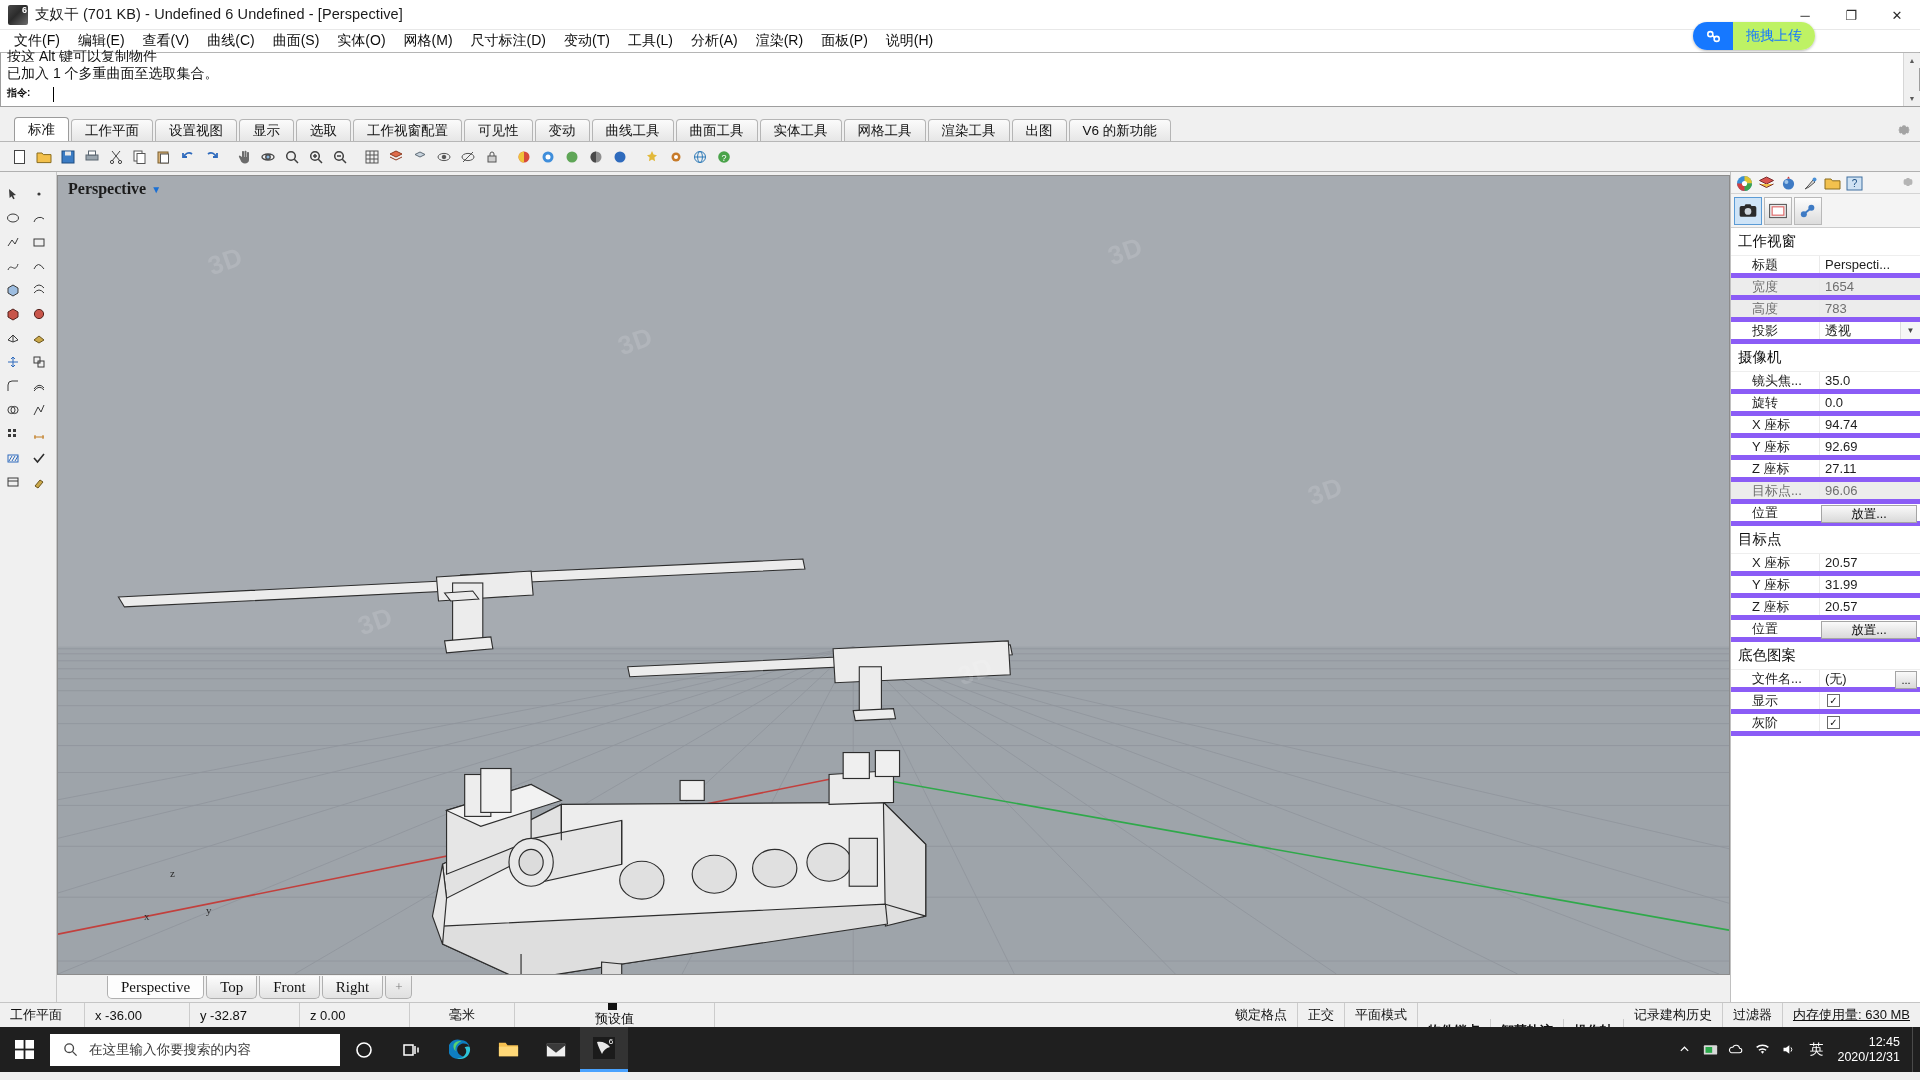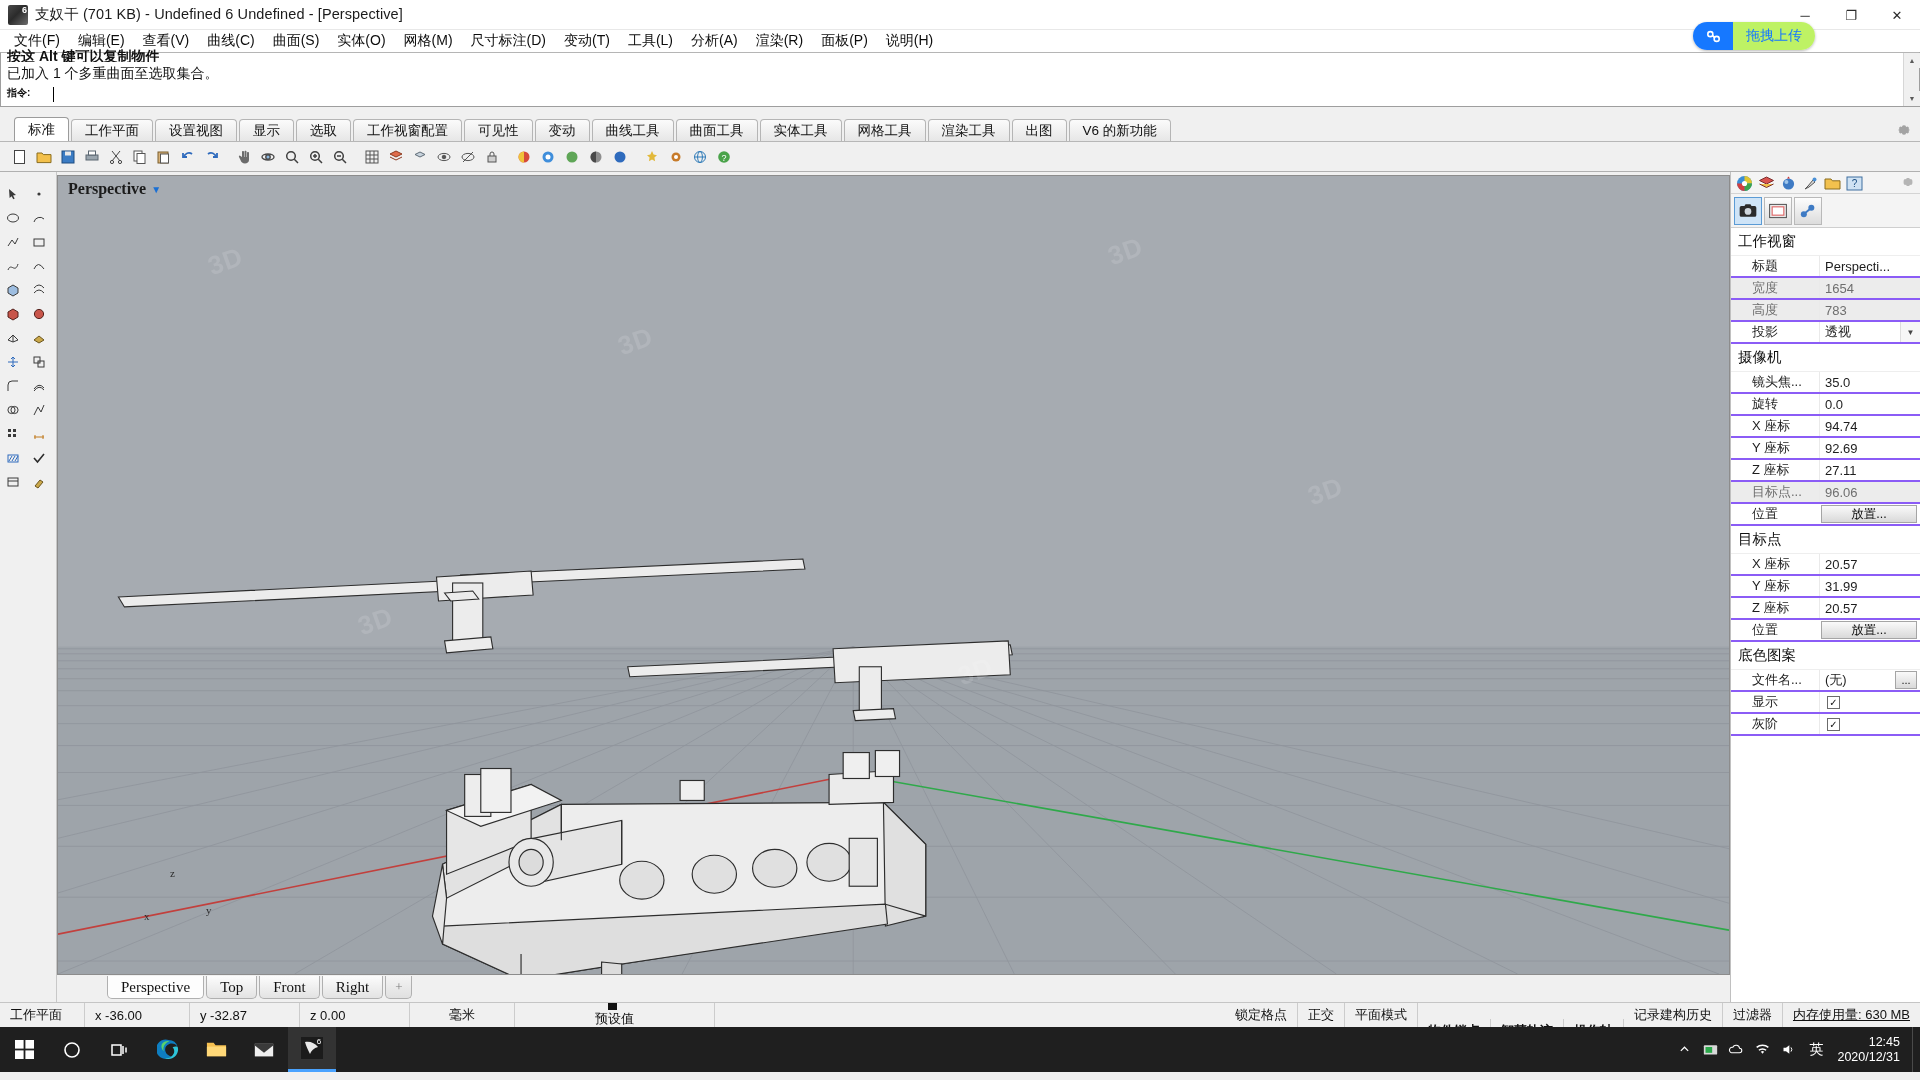--- a/index.html
+++ b/index.html
@@ -56,21 +56,21 @@
     display:flex;align-items:center;font-weight:500;
   }
 
   
   #cmd-area{
     background:#ffffff; border:1px solid #9e9e9e; border-top:1px solid #b5b5b5;
     margin:0; position:relative; height:55px;
   }
   #cmd-line1{
     position:absolute; left:6px; top:-5px; font-size:14px; color:#111; white-space:nowrap;
-    overflow:hidden; height:14px;font-weight:bold;
+    overflow:hidden; height:14px;
   }
   #cmd-line2{ position:absolute; left:6px; top:12px; font-size:14px; color:#111; }
   #cmd-prompt{ position:absolute; left:6px; top:33px; font-size:10px; color:#111; font-weight:bold;}
   #cmd-caret{
     position:absolute; left:52px; top:34px; width:1px;height:15px;background:#000;
   }
   #cmd-scroll{
     position:absolute; right:0px; top:0px; width:16px; bottom:0px;
     background:#f0f0f0; border-left:1px solid #d6d6d6;
     display:flex; flex-direction:column; justify-content:space-between;
@@ -175,21 +175,21 @@
     border:1px solid #b9b9b9; background:linear-gradient(#fdfdfd,#dcdcdc);
   }
   .rpmode.sel{ background:#cfe4f7; border-color:#5b9bd5; }
 
   .sect-head{
     font-size:14.5px; color:#111; padding:4px 0 4px 7px;
     font-family:"Liberation Sans",sans-serif;
     background:#fff; border-bottom:1px solid #eee;
   }
   .prow{
-    display:flex; height:22px; align-items:stretch; border-bottom:2px solid #8b5cf6;
+    display:flex; height:22px; align-items:stretch; border-bottom:5px solid #8b5cf6;
     font-size:13px;
   }
   .prow .k{
     width:88px; padding-left:21px; display:flex;align-items:center;
     color:#1d1d1d; white-space:nowrap; overflow:hidden;
   }
   .prow .v{
     flex:1; display:flex;align-items:center; padding-left:5px; color:#1d1d1d;
     border-left:1px solid #eaeaea;
   }
@@ -978,20 +978,27 @@
 
 <div id="taskbar">
   <div id="startbtn">
     <svg width="19" height="19" viewBox="0 0 19 19" fill="#fff">
         <rect x="0" y="0" width="8.6" height="8.6"></rect>
         <rect x="10.4" y="0" width="8.6" height="8.6"></rect>
         <rect x="0" y="10.4" width="8.6" height="8.6"></rect>
         <rect x="10.4" y="10.4" width="8.6" height="8.6"></rect>
       </svg>
   </div>
+  <div id="searchbox">
+    <svg width="15" height="15" viewBox="0 0 16 16" fill="none" stroke="#444" stroke-width="1.4">
+        <circle cx="6.6" cy="6.6" r="4.6"></circle>
+        <path d="M10 10l4.5 4.5"></path>
+      </svg>
+    <span class="txt">在这里输入你要搜索的内容</span>
+  </div>
   <div class="tbicon">
       <svg width="20" height="20" viewBox="0 0 20 20" fill="none" stroke="#fff" stroke-width="1.6">
         <circle cx="10" cy="10" r="7"></circle>
       </svg>
     </div>
   <div class="tbicon">
       <svg width="20" height="20" viewBox="0 0 20 20" fill="none" stroke="#fff" stroke-width="1.5">
         <rect x="2" y="5" width="9" height="10"></rect>
         <path d="M13 6v8M16 7.5v5"></path>
       </svg>

